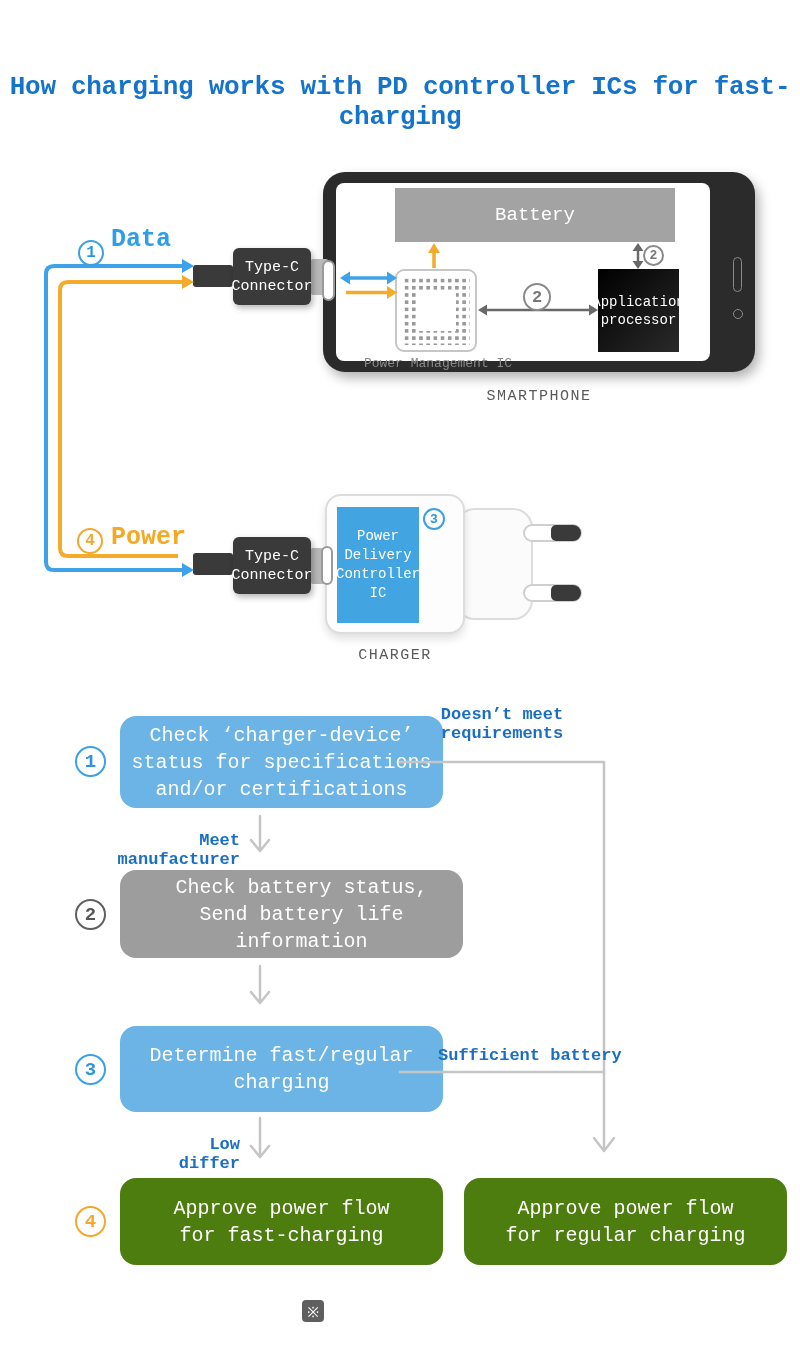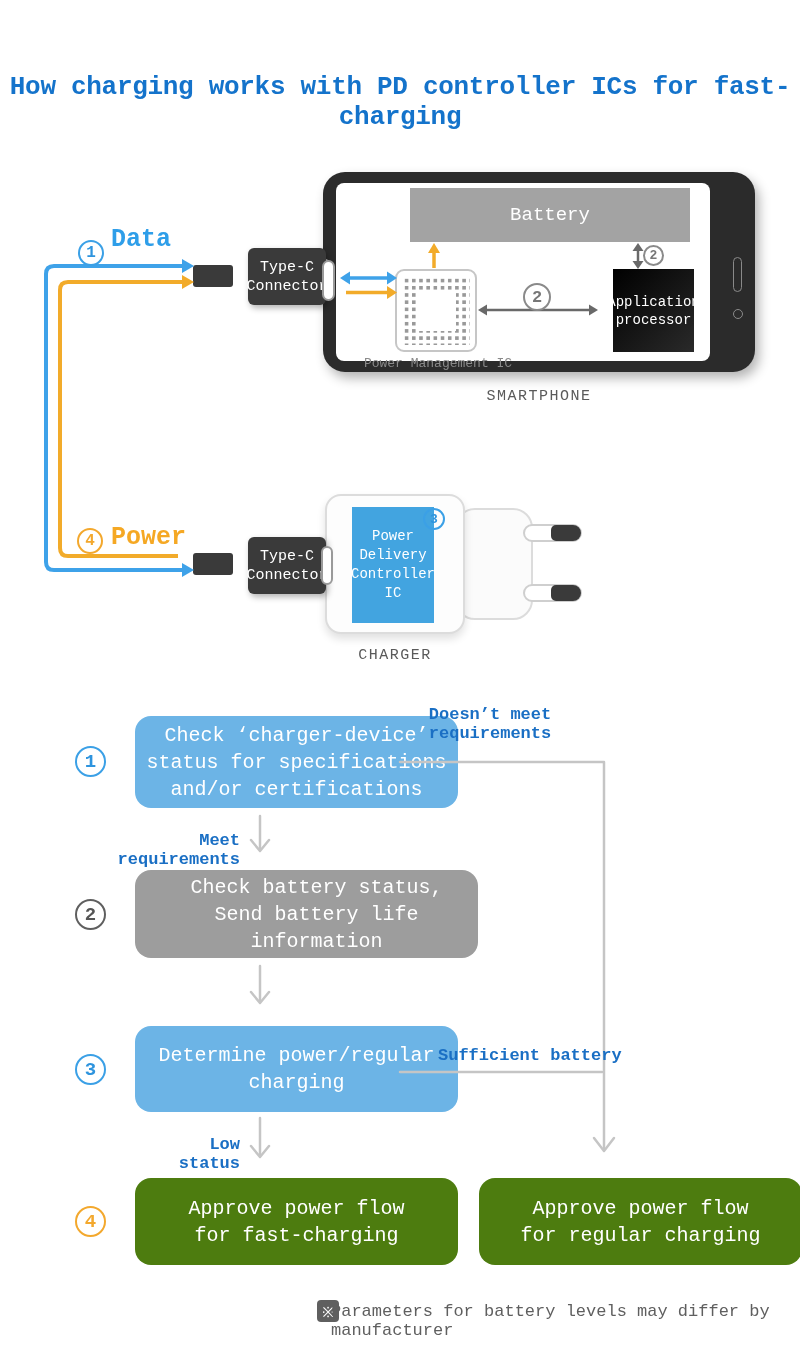--- a/index.html
+++ b/index.html
@@ -1,20 +1,20 @@
 <!DOCTYPE html>
 <html><head>
 <meta charset="utf-8">
 <style>
   html,body{margin:0;padding:0;background:#fff;}
   #stage{position:relative;width:800px;height:1362px;background:#fff;overflow:hidden;
          font-family:Liberation Mono, monospace;}
   .abs{position:absolute;}
   .pre{white-space:pre-line;}
-  .center{display:flex;align-items:center;justify-content:center;text-align:center;margin-left:15px;}
+  .center{display:flex;align-items:center;justify-content:center;text-align:center;}
 
   
   .title{left:0;right:0;top:72px;text-align:center;font-size:26px;font-weight:bold;
          color:#1473cb;letter-spacing:-0.3px;}
 
   
   .phone{left:323px;top:172px;width:432px;height:200px;background:#2b2b2b;border-radius:22px;
          box-shadow:4px 6px 12px rgba(0,0,0,.30);z-index:1;}
   .phone-screen{left:336px;top:183px;width:374px;height:178px;background:#fff;border-radius:8px;z-index:2;}
   .battery{left:395px;top:188px;width:280px;height:54px;background:#a3a3a3;color:#fff;
@@ -133,35 +133,34 @@
   <div class="abs cnum cnum-blue" style="left:75px;top:746px;width:31px;height:31px;font-size:19px;">1</div>
   <div class="abs cnum cnum-dark" style="left:75px;top:899px;width:31px;height:31px;font-size:19px;">2</div>
   <div class="abs cnum cnum-blue" style="left:75px;top:1054px;width:31px;height:31px;font-size:19px;">3</div>
   <div class="abs cnum cnum-orange" style="left:75px;top:1206px;width:31px;height:31px;font-size:19px;">4</div>
 
   <div class="abs flow-box fb-blue center pre" style="left:120px;top:716px;height:92px;">Check ‘charger-device’
 status for specifications
 and/or certifications</div>
   <div class="abs flow-box fb-gray center pre" style="left:120px;top:870px;height:88px;">Check battery status,
 Send battery life information</div>
-  <div class="abs flow-box fb-blue center pre" style="left:120px;top:1026px;height:86px;">Determine power/regular
+  <div class="abs flow-box fb-blue center pre" style="left:120px;top:1026px;height:86px;">Determine fast/regular
 charging</div>
   <div class="abs flow-box fb-orange center pre" style="left:120px;top:1178px;height:87px;">Approve power flow
 for fast-charging</div>
   <div class="abs flow-box fb-orange center pre" style="left:464px;top:1178px;height:87px;">Approve power flow
 for regular charging</div>
 
-  <div class="abs flow-label pre" style="left:400px;top:705px;width:180px;text-align:center;">Doesn’t meet
+  <div class="abs flow-label pre" style="left:412px;top:705px;width:180px;text-align:center;">Doesn’t meet
 requirements</div>
-  <div class="abs flow-label" style="left:90px;top:831px;width:150px;text-align:right;">Meet requirements</div>
+  <div class="abs flow-label" style="left:90px;top:831px;width:150px;text-align:right;">Meet manufacturer</div>
   <div class="abs flow-label" style="left:438px;top:1046px;">Sufficient battery</div>
-  <div class="abs flow-label" style="left:140px;top:1135px;width:100px;text-align:right;">Low status</div>
+  <div class="abs flow-label" style="left:140px;top:1135px;width:100px;text-align:right;">Low differ</div>
 
   <div class="abs fn-icon center">※</div>
-  <div class="abs fn-text">Parameters for battery levels may differ by manufacturer</div>
 
   <svg class="overlay" width="800" height="1362" viewBox="0 0 800 1362">
 
     <g>
       <path d="M182,266 H54 Q46,266 46,274 V562 Q46,570 54,570 H182" fill="none" stroke="#3ea2e9" stroke-width="4"></path>
       <polygon points="182,259 194,266 182,273" fill="#3ea2e9"></polygon>
       <polygon points="182,563 194,570 182,577" fill="#3ea2e9"></polygon>
     </g>
 
     <g>

